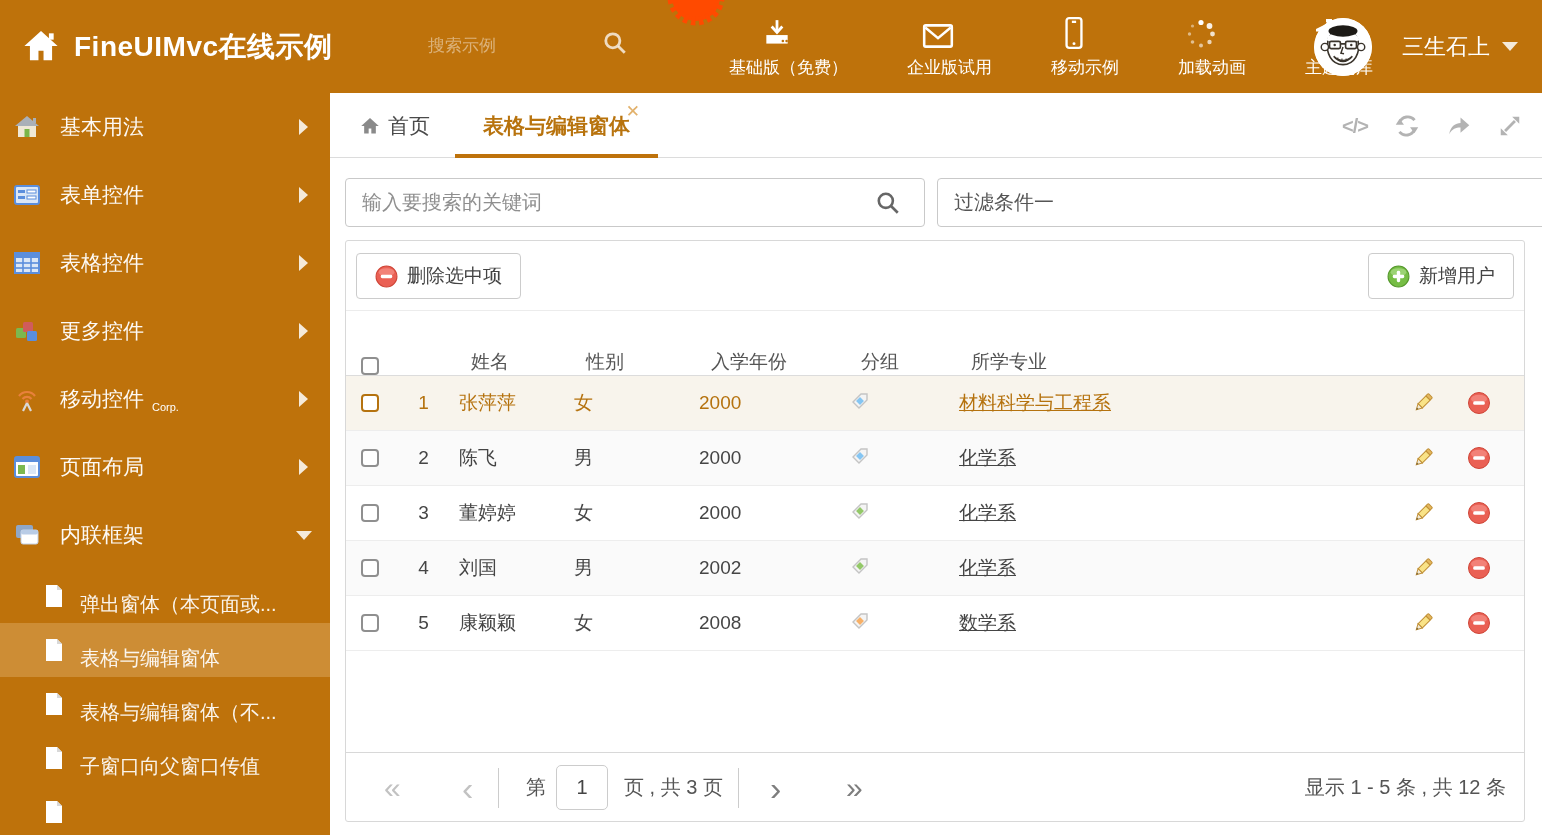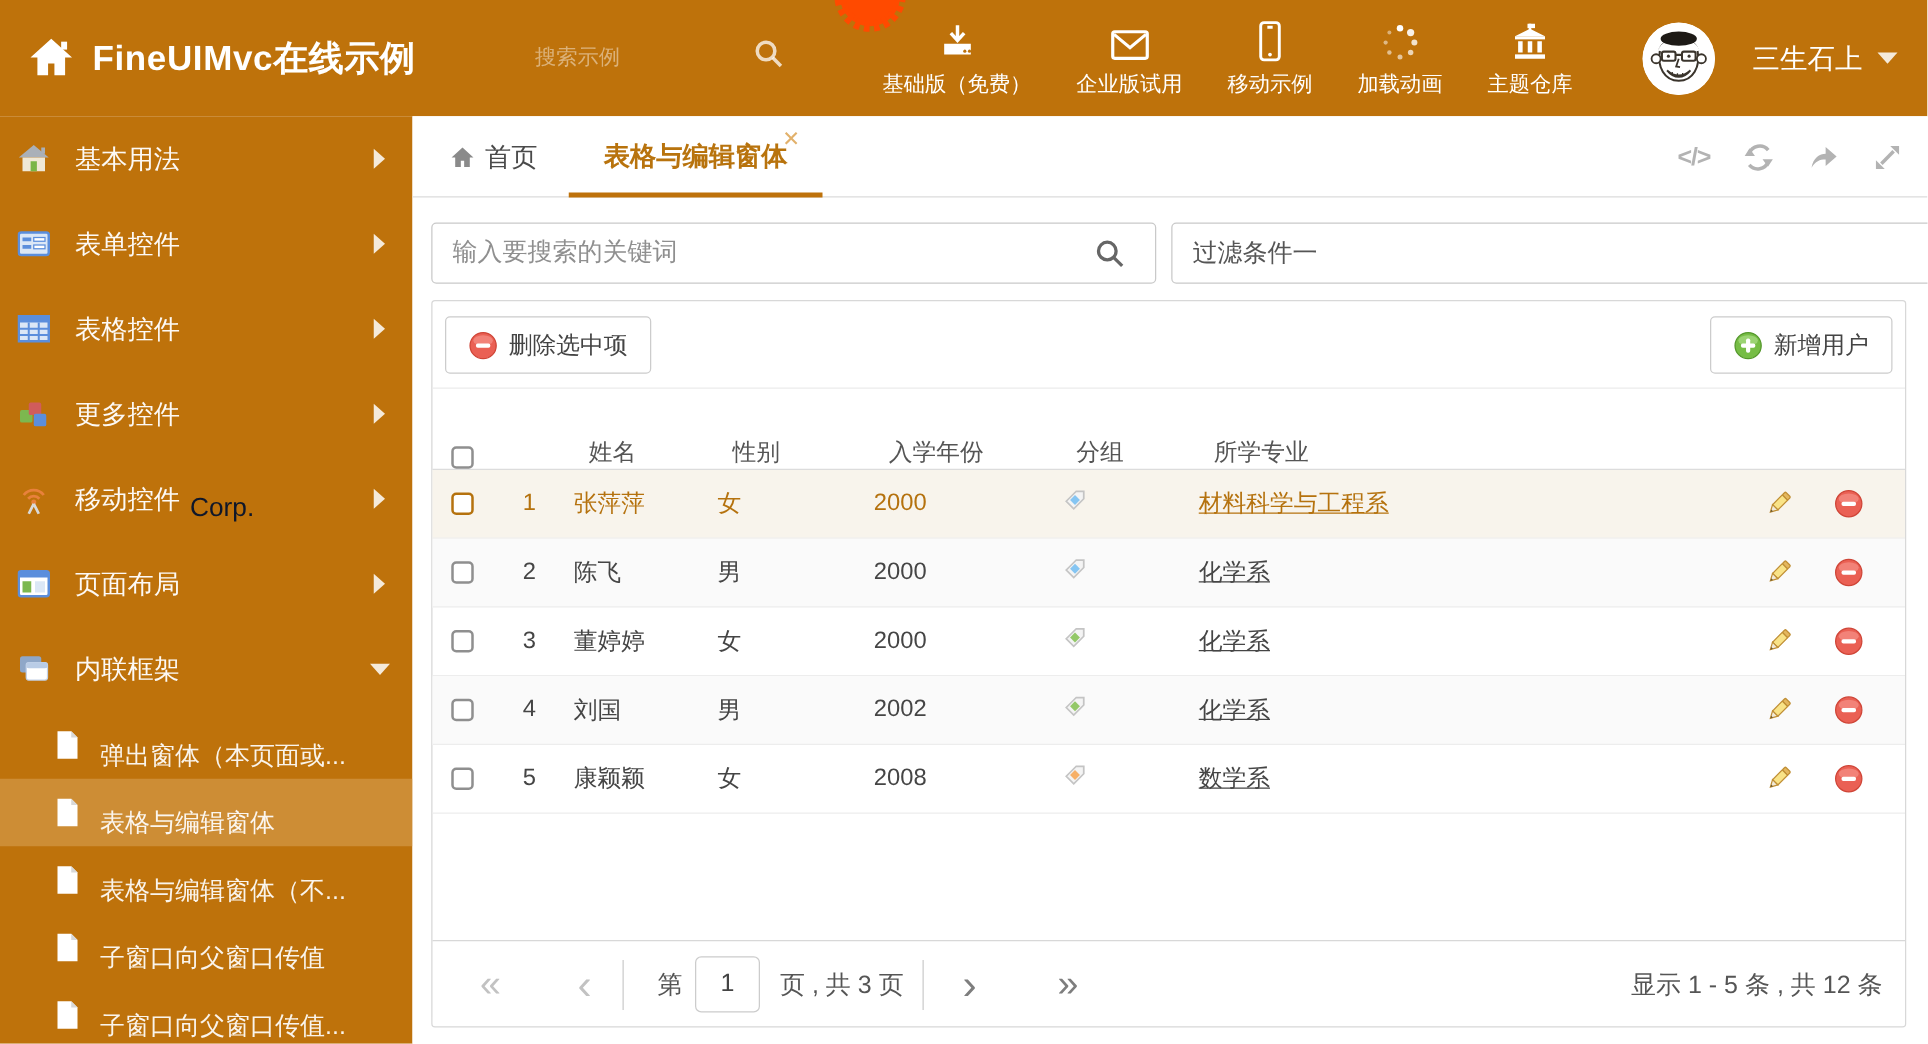--- a/index.html
+++ b/index.html
@@ -13,37 +13,37 @@
   .app-title { position:absolute; left:74px; top:0; height:93px; line-height:93px;
     color:#fff; font-size:28px; font-weight:bold; letter-spacing:0.5px; }
   .hdr-search { position:absolute; left:428px; top:28px; width:160px; height:36px;
     background:transparent; border:none; outline:none; color:#fff; font-size:17px; }
   .hdr-search::placeholder { color:rgba(255,255,255,0.45); }
   .hdr-mag { position:absolute; left:602px; top:30px; width:26px; height:26px; cursor:pointer; }
   .hdr-nav { position:absolute; left:688px; top:0; height:93px; display:flex; align-items:center; }
   .nav-item { position:relative; display:flex; flex-direction:column; align-items:center;
     padding:0 18px; cursor:pointer; }
   .nav-item .nico { height:36px; display:flex; align-items:flex-end; justify-content:center; }
-  .nav-item .nlabel { margin-top:6px; color:#fff; font-size:17px; white-space:nowrap; }
+  .nav-item .nlabel { margin-top:6px; color:#fff; font-size:17px; white-space:nowrap;margin-left:23px; }
   .free-badge { position:absolute; left:-22px; top:-47px; width:60px; height:60px; }
   .user-menu { position:absolute; right:24px; top:0; height:93px; display:flex;
     align-items:center; cursor:pointer; }
   .avatar { width:58px; height:58px; border-radius:50%; background:#fff; overflow:hidden;
     flex:0 0 auto; }
   .user-name { margin-left:30px; color:#fff; font-size:22px; }
   .user-caret { margin-left:12px; width:0; height:0; border-left:8px solid transparent;
     border-right:8px solid transparent; border-top:9px solid rgba(255,255,255,0.85); }
 
   
   .sidebar { position:absolute; left:0; top:93px; width:330px; height:742px; background:#be720b; }
   .side-item { position:relative; height:68px; display:flex; align-items:center;
     padding-left:14px; cursor:pointer; }
   .side-item .sico { width:26px; height:26px; margin-right:20px; flex:0 0 auto; }
   .side-item .slabel { color:rgba(255,255,255,0.96); font-size:21px; white-space:nowrap; }
-  .side-item .corp { color:#0f172a; font-size:21px; margin-left:8px; margin-top:16px; }
+  .side-item .corp { color:#ffffff; font-size:11px; margin-left:8px; margin-top:16px; }
   .chev-r { position:absolute; right:22px; width:0; height:0; border-top:8px solid transparent;
     border-bottom:8px solid transparent; border-left:9px solid rgba(255,255,255,0.85); }
   .chev-d { position:absolute; right:18px; width:0; height:0; border-left:8px solid transparent;
     border-right:8px solid transparent; border-top:9px solid rgba(255,255,255,0.85); }
   .sub-item { position:relative; height:54px; display:flex; align-items:center;
     padding-left:44px; cursor:pointer; }
   .sub-item .fico { width:20px; height:24px; margin-right:16px; flex:0 0 auto; }
   .sub-item .slabel { color:rgba(255,255,255,0.92); font-size:20px; white-space:nowrap;margin-top:16px; }
   .sub-item.selected { background:#cd8d35; }
 
@@ -360,21 +360,20 @@
       </span>
       <span class="slabel">子窗口向父窗口传值</span>
     </div>
     <div class="sub-item">
       <span class="fico">
         <svg viewBox="0 0 20 24" width="20" height="24">
             <path d="M2 1 h11 l5 5 v17 h-16 z" fill="#fff"></path>
             <path d="M13 1 l5 5 h-5 z" fill="#d8d8d8"></path>
           </svg>
       </span>
-      <span class="slabel">子窗口向父窗口传值...</span>
     </div>
   </div>
 
   <div class="main">
 
     <div class="tabbar">
       <div class="tab-home">
         <svg viewBox="0 0 24 24" width="20" height="20">
             <path fill="#8a8a8a" d="M12 2.5 L1.5 12 H5 v9 h5.4 v-6 h3.2 v6 H19 v-9 h3.5 Z"></path>
           </svg>

